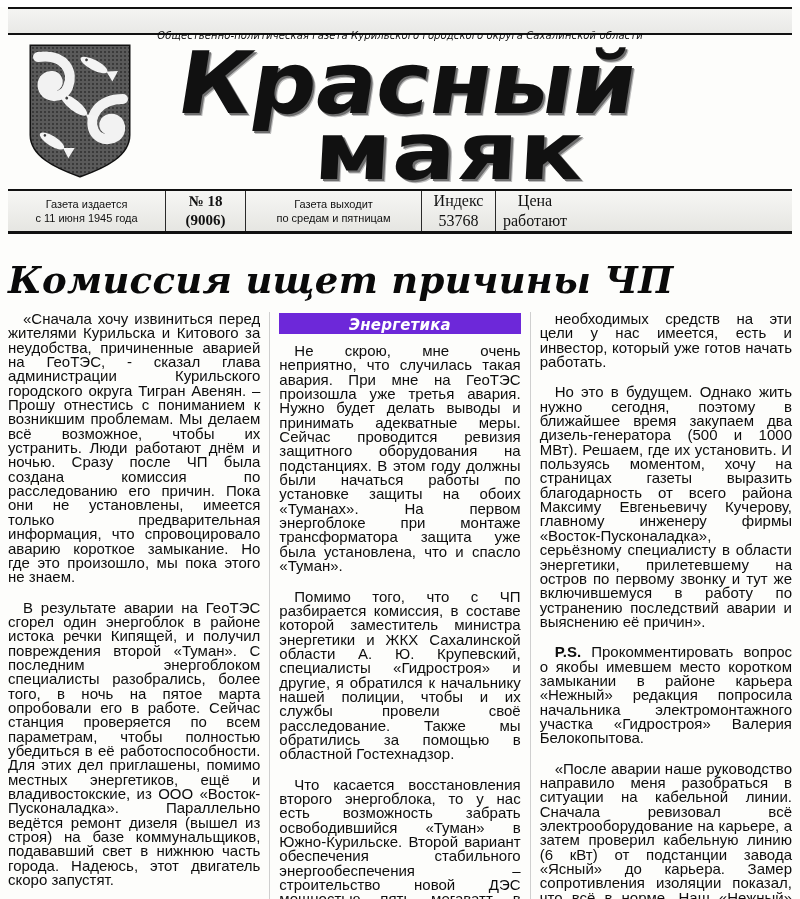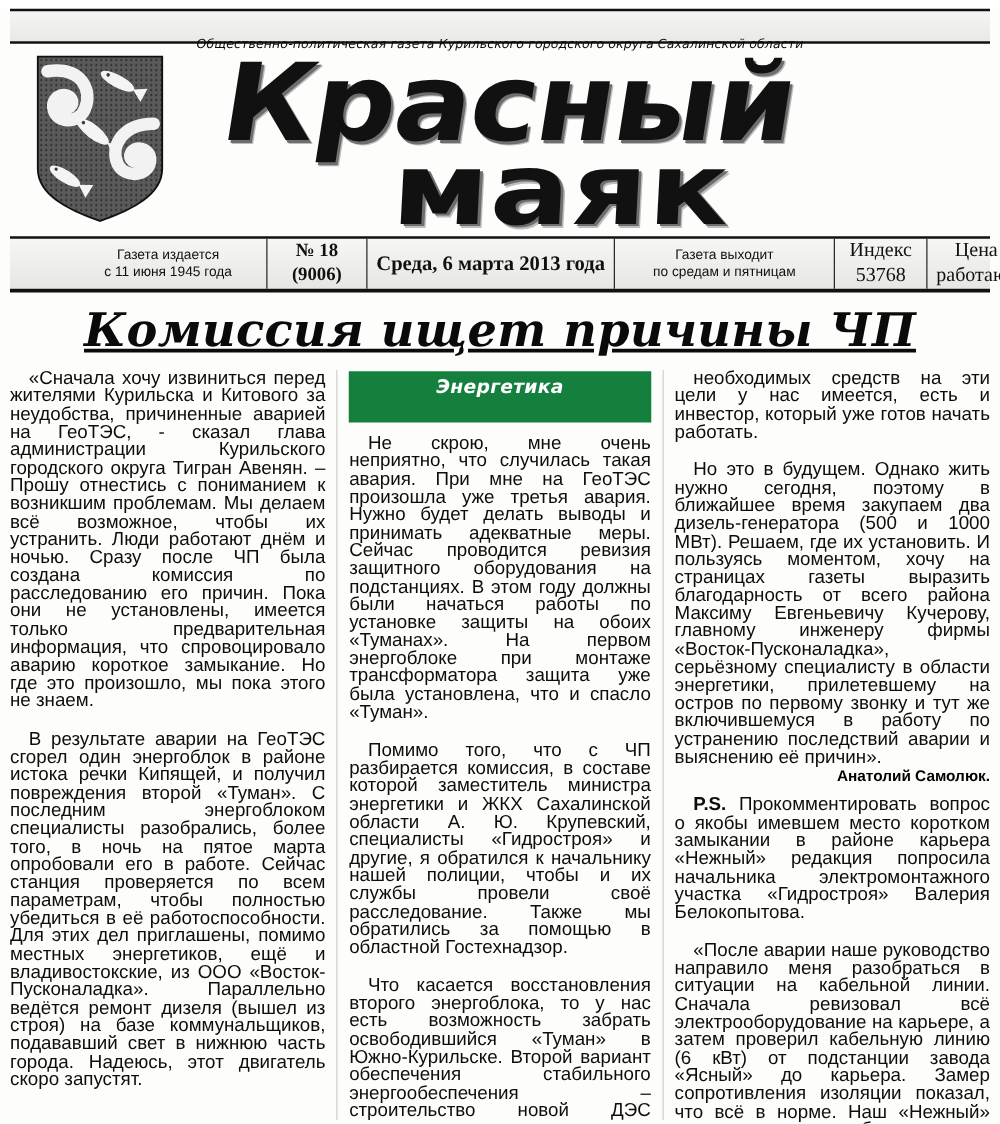--- a/index.html
+++ b/index.html
@@ -115,45 +115,44 @@
     box-sizing: border-box;
   }
   .info-cell:last-child { border-right: none; }
   .info-cell .ln {
     font-family: "Liberation Sans", sans-serif;
     font-size: 11px;
     line-height: 1.28;
     white-space: nowrap;
     color: #111;
   }
-  .cell-founded { flex: 0 0 158px; margin-left: 48px; }
+  .cell-founded { flex: 0 0 158px; }
   .cell-issue   { flex: 0 0 80px; font-weight: 700; font-family: "Liberation Serif", serif; }
   .cell-issue .ln { font-family: "Liberation Serif", serif; font-weight: 700; font-size: 15px; }
   .cell-date    { flex: 1 1 auto; }
   .cell-date .ln {
     font-family: "Liberation Serif", serif;
     font-weight: 700;
     font-size: 16.5px;
   }
   .cell-sched   { flex: 0 0 176px; }
   .cell-index   { flex: 0 0 74px; }
   .cell-price   { flex: 0 0 78px; }
   .cell-index .ln, .cell-price .ln { font-family: "Liberation Serif", serif; font-size: 16px; }
 
   
   .headline {
-    text-align: center;
+    text-align: left;
     font-family: "DejaVu Serif", serif;
     font-weight: 700;
     font-style: italic;
     font-size: 37px;
     letter-spacing: .3px;
-    margin: 8px 0 10px 0;
+    margin: 24px 0 10px 0;
     color: #0a0a0a;
-    text-decoration: underline;
   }
 
   
   .cols {
     display: flex;
     gap: 0;
     height: 600px;
   }
   .col {
     width: 33.333%;
@@ -172,28 +171,28 @@
     text-indent: 15px;
     margin: 0;
     color: #0d0d0d;
     hyphens: auto;
     -webkit-hyphens: auto;
   }
   .body-p + .body-p { margin-top: 16px; }
 
   
   .rubric {
-    background: #15803d;
+    background: #6d28d9;
     color: #fff;
     font-family: "DejaVu Sans", sans-serif;
     font-style: italic;
     font-weight: 700;
     font-size: 15px;
     text-align: center;
-    padding: 3px 0 20px 0;
+    padding: 3px 0 0 0;
     margin: 1px 0 10px 0;
     letter-spacing: .2px;
   }
 
   .byline {
     font-family: "Liberation Sans", sans-serif;
     font-size: 12.3px;
     font-weight: 700;
     text-align: right;
     margin: 1px 0 9px 0;
@@ -254,23 +253,20 @@
 
   <div class="infobar">
     <div class="info-cell cell-founded">
       <div class="ln">Газета издается</div>
       <div class="ln">с 11 июня 1945 года</div>
     </div>
     <div class="info-cell cell-issue">
       <div class="ln">№ 18</div>
       <div class="ln">(9006)</div>
     </div>
-    <div class="info-cell cell-date">
-      <div class="ln">Среда, 6 марта 2013 года</div>
-    </div>
     <div class="info-cell cell-sched">
       <div class="ln">Газета  выходит</div>
       <div class="ln">по средам  и  пятницам</div>
     </div>
     <div class="info-cell cell-index">
       <div class="ln">Индекс</div>
       <div class="ln">53768</div>
     </div>
     <div class="info-cell cell-price">
       <div class="ln">Цена</div>
@@ -290,19 +286,18 @@
     <div class="col col-2">
       <div class="rubric">Энергетика</div>
       <p class="body-p">Не скрою, мне очень неприятно, что случилась такая авария. При мне на ГеоТЭС произошла уже третья авария. Нужно будет делать выводы и принимать адекватные меры. Сейчас проводится ревизия защитного оборудования на подстанциях. В этом году должны были начаться работы по установке защиты на обоих «Туманах». На первом энергоблоке при монтаже трансформатора защита уже была установлена, что и спасло «Туман».</p>
       <p class="body-p">Помимо того, что с ЧП разбирается комиссия, в составе которой заместитель министра энергетики и ЖКХ Сахалинской области А. Ю. Крупевский, специалисты «Гидростроя» и другие, я обратился к начальнику нашей полиции, чтобы и их службы провели своё расследование. Также мы обратились за помощью в областной Гостехнадзор.</p>
       <p class="body-p">Что касается восстановления второго энергоблока, то у нас есть возможность забрать освободившийся «Туман» в Южно-Курильске. Второй вариант обеспечения стабильного энергообеспечения – строительство новой ДЭС мощностью пять мегаватт в районе угольного склада. Первоначально речь шла о реконструкции ДЭС в Китовом, но я отстоял строительство новой ДЭС на новом месте, близко к городу, чтобы ещё и тепло от неё подавать в новые жилые дома Курильска. Кроме того, есть планы строительства новой современной ГеоТЭС с модернизированными энергоблоками. Почти половина</p>
     </div>
 
     <div class="col col-3">
       <p class="body-p">необходимых средств на эти цели у нас имеется, есть и инвестор, который уже готов начать работать.</p>
       <p class="body-p">Но это в будущем. Однако жить нужно сегодня, поэтому в ближайшее время закупаем два дизель-генератора (500 и 1000 МВт). Решаем, где их установить.  И пользуясь моментом, хочу на страницах газеты выразить благодарность от всего района Максиму Евгеньевичу Кучерову, главному инженеру фирмы «Восток-Пусконаладка»,  серьёзному специалисту в области энергетики, прилетевшему на остров по первому звонку и тут же включившемуся в работу по устранению последствий аварии и выяснению её причин».</p>
-      <div class="byline">Анатолий Самолюк.</div>
       <p class="body-p"><span class="ps-lead">P.S.</span><span> Прокомментировать вопрос о якобы имевшем место  коротком замыкании в районе  карьера «Нежный» редакция попросила  начальника электромонтажного участка «Гидростроя» Валерия Белокопытова.</span></p>
       <p class="body-p">«После аварии наше руководство направило меня разобраться в ситуации на кабельной линии. Сначала ревизовал всё электрооборудование на карьере, а затем  проверил кабельную линию (6 кВт) от подстанции завода «Ясный» до карьера. Замер сопротивления изоляции показал,   что всё в норме. Наш «Нежный»  продолжает работать в нормальном режиме. На нём не было и нет никаких внештатных ситуаций. Две камнедробилки суммарной мощностью 250 кВт сейчас трудятся от собственной ДЭС», - сказал он.</p>
     </div>
 
   </div>
 </div>
 
 </body></html>

